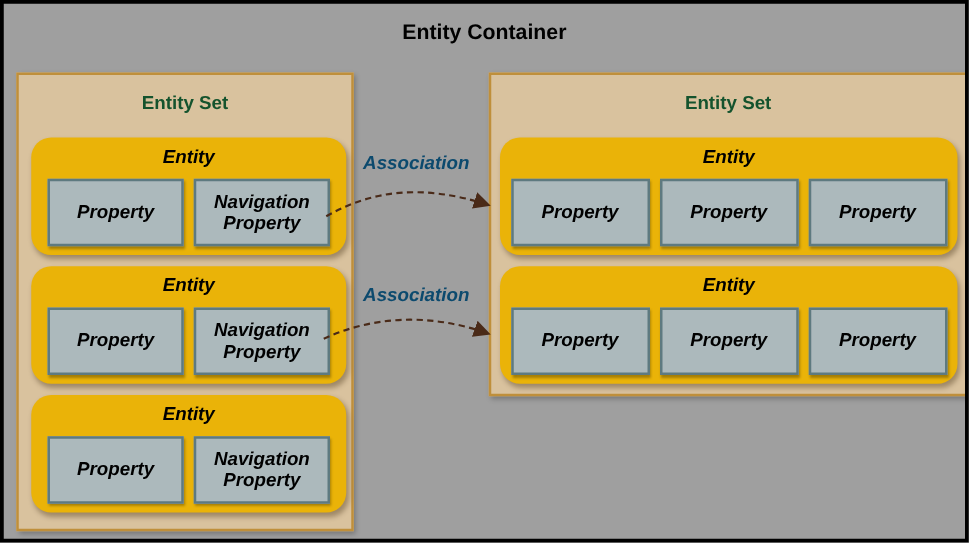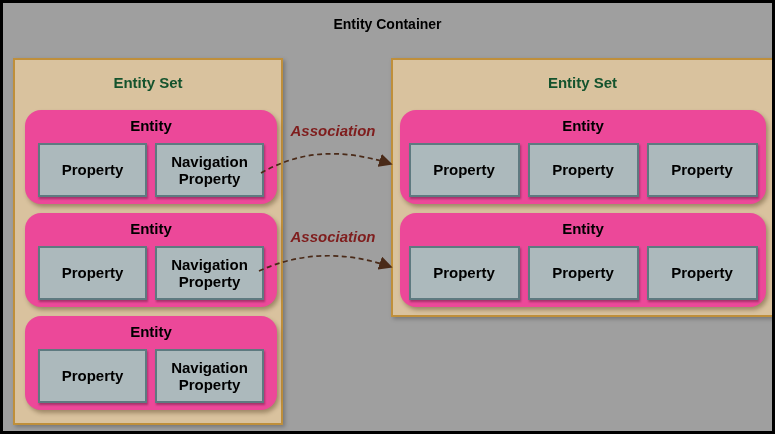--- a/index.html
+++ b/index.html
@@ -12,21 +12,21 @@
     background: #9F9F9F;
     border: 3px solid #000;
     overflow: hidden;
   }
 
   .container-title {
     position: absolute;
     top: 13px; left: 0;
     width: 100%;
     text-align: center;
-    font-size: 14px;
+    font-size: 17px;
     font-weight: 700;
     color: #000;
   }
 
   .entity-set {
     position: absolute;
     background: #D9C29E;
     border: 2px solid #BF8F3B;
     box-shadow: 2px 2px 4px rgba(0,0,0,0.25);
   }
@@ -38,23 +38,24 @@
     top: 14px; left: 0; width: 100%;
     text-align: center;
     font-size: 15px;
     font-weight: 700;
     color: #14532d;
   }
 
   .entity {
     position: absolute;
     height: 94px;
-    background: #ec4899;
+    background: #eab308;
     border-radius: 16px;
     box-shadow: 2px 3px 4px rgba(50,30,0,0.35);
+    font-style: italic;
   }
   .entity-set.left  .entity { left: 10px; width: 252px; }
   .entity-set.right .entity { left: 7px;  width: 366px; }
   .entity.row-1 { top: 50px; }
   .entity.row-2 { top: 153px; }
   .entity.row-3 { top: 256px; }
 
   .entity-label {
     position: absolute;
     top: 7px; left: 0; width: 100%;
@@ -91,21 +92,21 @@
   .entity-set.right .property { width: 111px; }
 
   .assoc-label {
     position: absolute;
     width: 130px;
     left: 265px;
     text-align: center;
     font-size: 15px;
     font-weight: 700;
     font-style: italic;
-    color: #7f1d1d;
+    color: #0c4a6e;
   }
   .assoc-label.a1 { top: 119px; }
   .assoc-label.a2 { top: 225px; }
 
   svg.arrows {
     position: absolute;
     top: 0; left: 0;
     width: 775px; height: 434px;
     pointer-events: none;
   }

